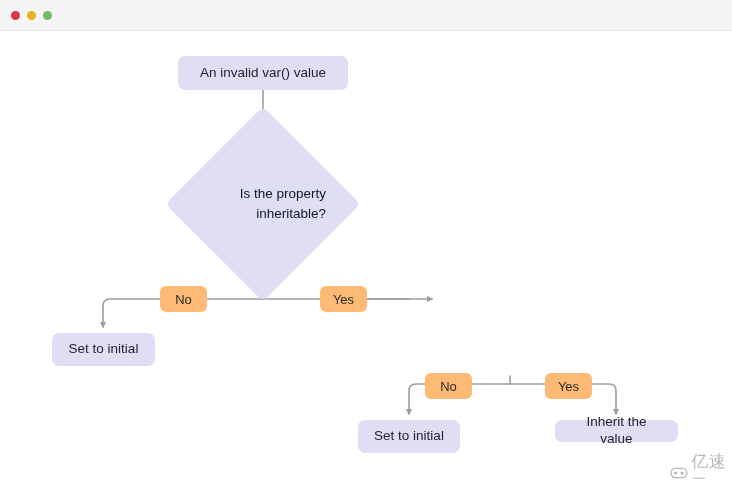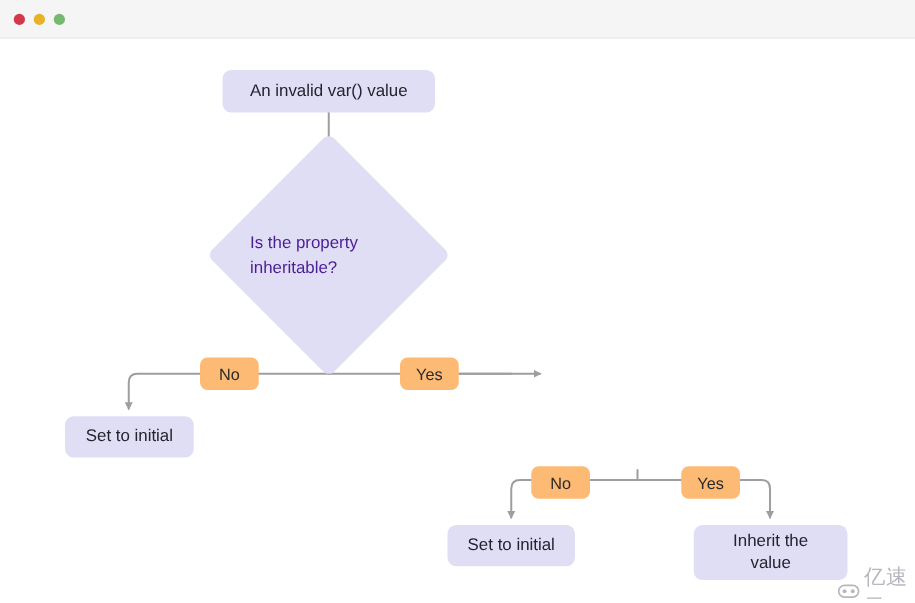--- a/index.html
+++ b/index.html
@@ -92,22 +92,22 @@
     border-radius: 6px;
   }
   .diamond-label {
     position: absolute;
     left: 0; top: 0;
     width: 100%;
     height: 100%;
     display: flex;
     align-items: center;
     justify-content: center;
-    text-align: left;
-    color: #4c1d95;
+    text-align: right;
+    color: #0f172a;
     font-size: 13.5px;
     line-height: 1.45;
     padding: 0 6px;
     box-sizing: border-box;
   }
   .badge {
     position: absolute;
     background: #fdba74;
     border-radius: 6px;
     color: #2a2a2a;
@@ -201,21 +201,21 @@
       <span>No</span>
     </div>
     <div class="badge" style="left:545px; top:342px; width:47px; height:26px;">
       <span>Yes</span>
     </div>
 
     <div class="node box" style="left:358px; top:389px; width:102px; height:33px;">
       <span>Set to initial</span>
     </div>
 
-    <div class="node box" style="left:555px; top:389px; width:123px; height:44px;">
+    <div class="node box" style="left:555px; top:389px; width:123px; height:22px;">
       <span>Inherit the value</span>
     </div>
 
   </div>
 
   <div id="watermark">
     <svg width="26" height="18" viewBox="0 0 26 18">
       <g fill="none" stroke="#8a8a96" stroke-width="1.7" stroke-linecap="round">
         <path d="M8.5,15 A6,6 0 1 1 8.5,3 L17,3 A6,6 0 1 1 17,15 Z"></path>
       </g>

